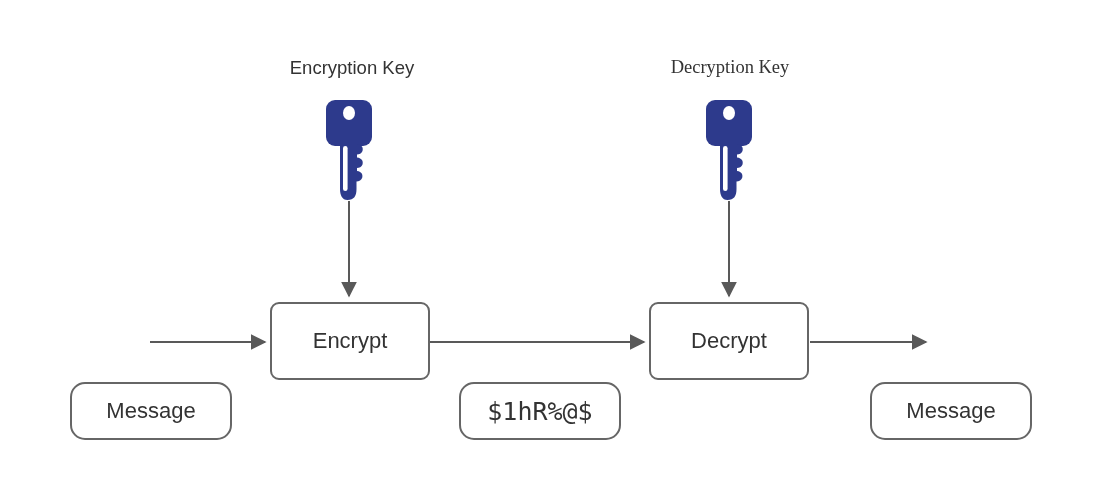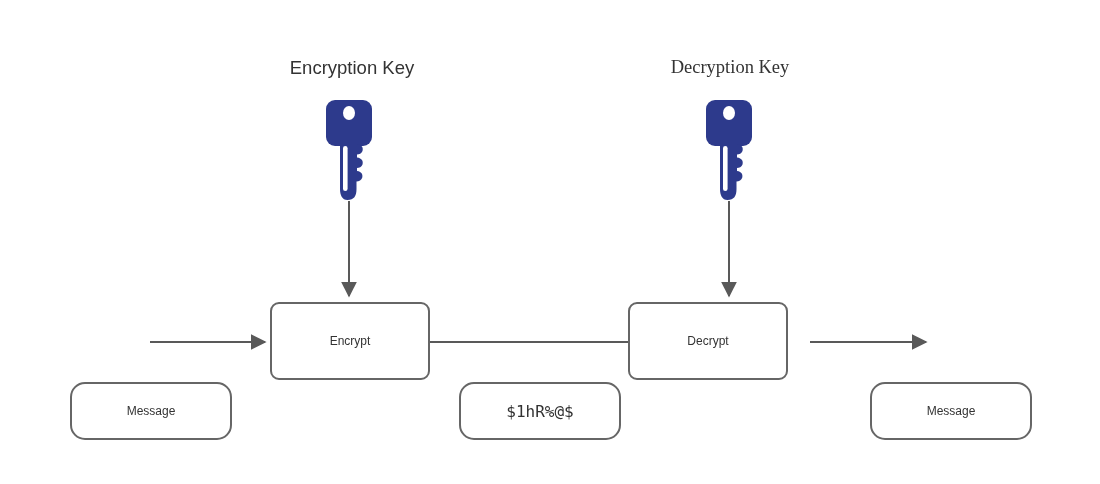--- a/index.html
+++ b/index.html
@@ -39,29 +39,29 @@
   }
   .node{
     position:absolute;
     box-sizing:border-box;
     background:#ffffff;
     border:2.5px solid var(--border);
     border-radius:9px;
     display:flex;
     align-items:center;
     justify-content:center;
-    font-size:12px;
+    font-size:22px;
     color:var(--text);
     white-space:nowrap;
   }
   .process{width:160px;height:78px;top:302px;}
   .data-box{width:162px;height:58px;top:382px;border-radius:15px;}
   .mono{
     font-family:"DejaVu Sans Mono", monospace;
-    font-size:16px;
+    font-size:25px;
   }
   .key-label{
     position:absolute;
     top:57px;
     width:200px;
     text-align:center;
     font-size:18.5px;
     color:var(--text);
   }
 </style>
@@ -102,19 +102,19 @@
     <ellipse cx="23" cy="13" rx="6" ry="7" fill="#ffffff"></ellipse>
     <path class="key-fill" d="M14,40 L31,40 L31,44
       C36,44.5 37.5,48 36.5,51 C35.8,53.5 33,54.5 31,54.5 L31,57.5
       C36,58 37.5,61.5 36.5,64.5 C35.8,67 33,68 31,68 L31,71
       C36,71.5 37,75 36.2,77.8 C35.5,80.2 33,81.5 30.5,81.5 L30.5,89
       C30.5,96 28,100 21.5,100 C16,100 14,95 14,89 Z"></path>
     <rect x="17" y="46" width="4.6" height="45" rx="2.3" fill="#ffffff"></rect>
   </svg>
 
   <div class="node process" style="left:270px;">Encrypt</div>
-  <div class="node process" style="left:628px;">Decrypt</div>
+  <div class="node process" style="left:649px;">Decrypt</div>
 
   <div class="node data-box" style="left:70px;">Message</div>
   <div class="node data-box mono" style="left:459px;">$1hR%@$</div>
   <div class="node data-box" style="left:870px;">Message</div>
 
 </div>
 
 </body></html>

